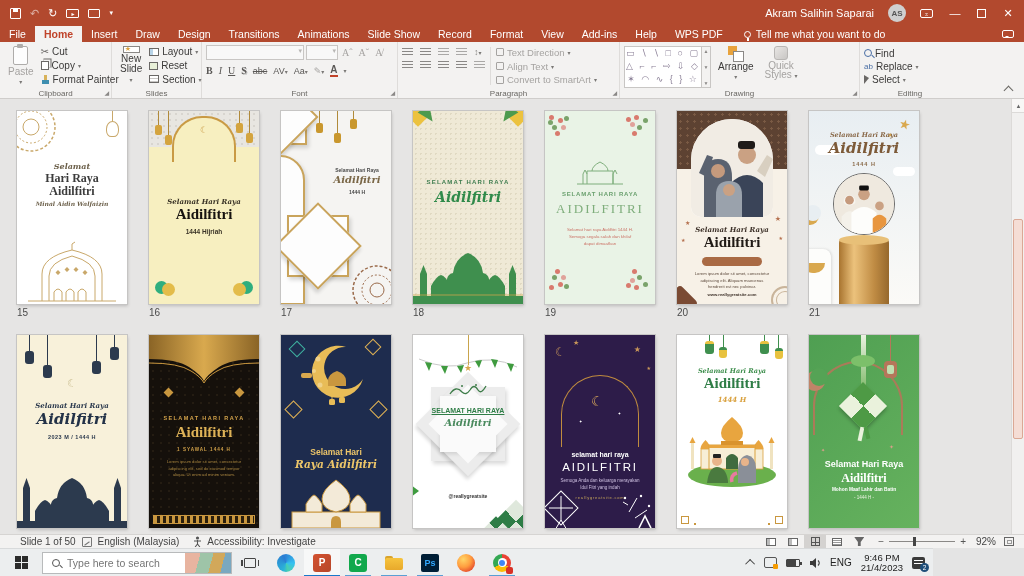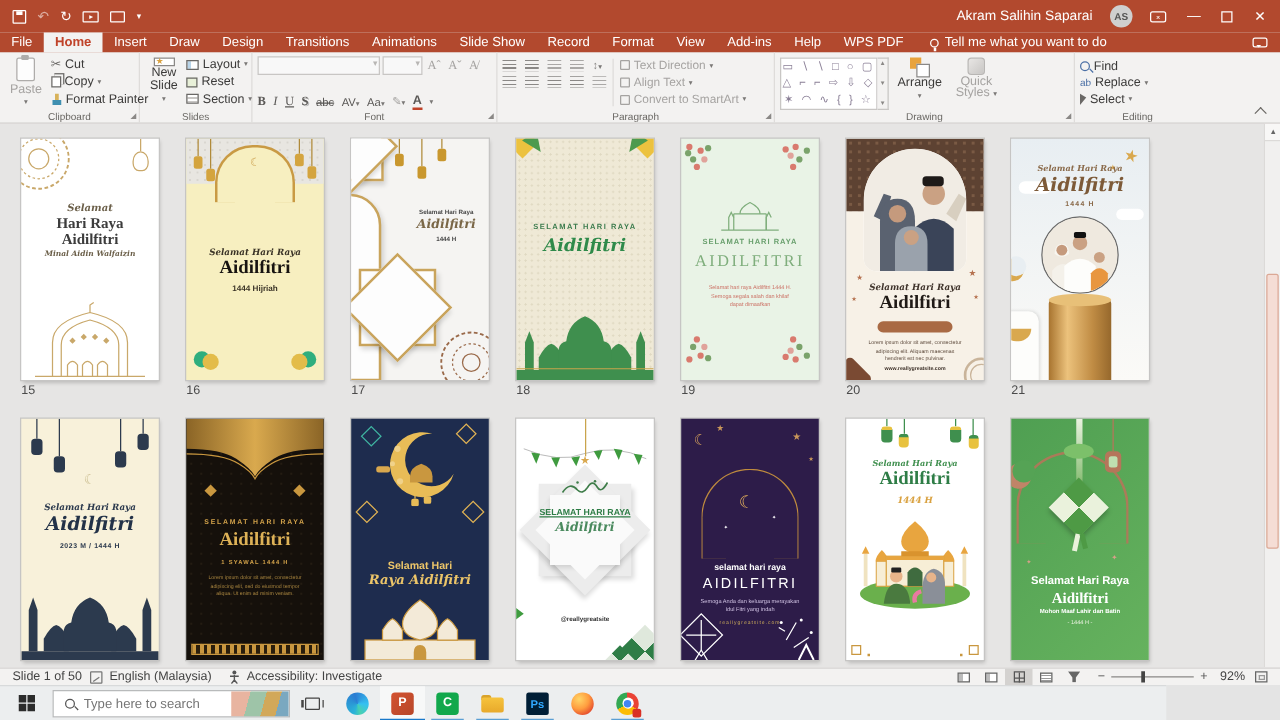--- a/index.html
+++ b/index.html
@@ -215,21 +215,21 @@
         </div>
       <div class="rbtn">
           <span class="secico"></span>
           <span>Section</span>
           <span class="car">▾</span>
         </div>
     </div>
     <div class="glabel">Slides</div>
   </div>
 
-  <div class="rgroup" style="width:196px;flex-direction:column;gap:15px">
+  <div class="rgroup" style="width:196px;flex-direction:column;gap:4px">
     <div style="display:flex;gap:2px;align-items:center">
       <span class="combo" style="width:98px"></span>
       <span class="combo" style="width:32px"></span>
       <span class="fbtn dis"><span>A</span>ˆ</span>
       <span class="fbtn dis"><span>A</span>ˇ</span>
       <span class="fbtn dis">A̸</span>
     </div>
     <div style="display:flex;gap:6px;align-items:center;color:#5a5856">
       <b class="srf">B</b>
       <i class="srf">I</i>
@@ -711,21 +711,21 @@
     <div class="ctr" style="top:160px;font-size:4.5px;color:#eaf2e0">- 1444 H -</div>
   </div>
 
   <div class="sbar">
     <div class="up">▲</div>
     <div class="thumb"></div>
   </div>
 </div>
 
 <div class="statusbar">
-  <span style="margin-left:10px">Slide 1 of 50</span>
+  <span style="margin-left:20px">Slide 1 of 50</span>
   <span class="sb-ico"></span>
   <span>English (Malaysia)</span>
   <svg width="9" height="11" viewBox="0 0 9 11" style="margin:0 5px 0 14px">
     <circle cx="4.5" cy="2" r="1.6" fill="#555"></circle>
       <path d="M4.5,4 v4 M1,5 h7 M4.5,8 l-2.4,3 M4.5,8 l2.4,3" stroke="#555" stroke-width="1.1" fill="none"></path>
   </svg>
   <span>Accessibility: Investigate</span>
   <div style="margin-left:auto;display:flex;align-items:center">
     <span class="vbtn">
         <span class="vb1"></span>
@@ -788,13 +788,30 @@
     <span style="width:18px;height:18px;border-radius:50%;background:radial-gradient(circle at 35% 30%,#ffd567,#ff9d3f 45%,#e8552f 75%,#b5305a)"></span>
   </div>
   <div class="tkbtn running">
     <span style="position:relative;width:18px;height:18px;border-radius:50%;background:conic-gradient(#ea4335 0 120deg,#fbbc05 0 240deg,#34a853 0 360deg);display:flex;align-items:center;justify-content:center">
       <span style="width:9px;height:9px;border-radius:50%;background:#fff;display:flex;align-items:center;justify-content:center">
           <span style="width:6px;height:6px;border-radius:50%;background:#4285f4"></span>
         </span>
       <span style="position:absolute;right:-2px;bottom:-2px;width:7px;height:7px;border-radius:2px;background:#d93025"></span>
     </span>
   </div>
+  <div class="tray">
+    <span class="chevT"></span>
+    <span class="teamsico"></span>
+    <span class="battico"></span>
+    <svg width="12" height="10" viewBox="0 0 12 10">
+      <path d="M1,3 h2.5 l3.5,-3 v10 l-3.5,-3 h-2.5z" fill="#3a3a3a"></path>
+      <path d="M9,2.5 q2.5,2.5 0,5" stroke="#3a3a3a" fill="none" stroke-width="1.1"></path>
+    </svg>
+    <span>ENG</span>
+    <span class="dt">
+      <span>9:46 PM</span>
+      <span>21/4/2023</span>
+    </span>
+    <span class="notifico">
+      <span class="badge">2</span>
+    </span>
+  </div>
 </div>
 
 </body></html>

